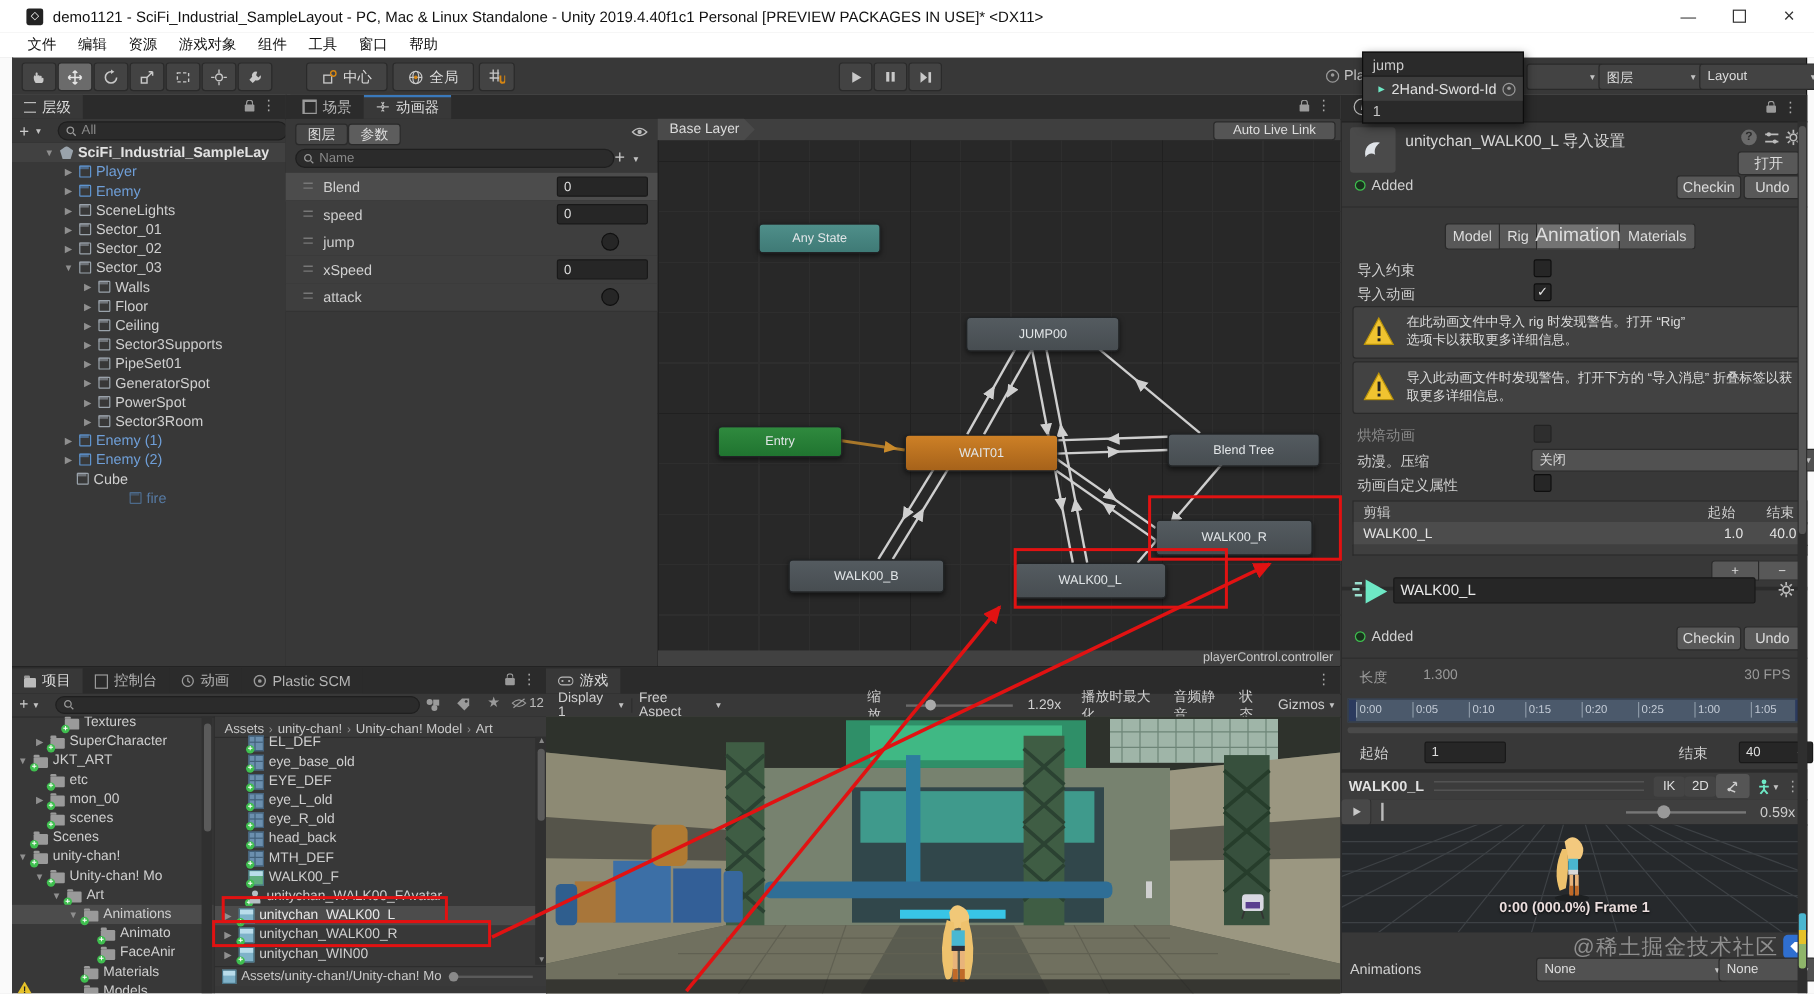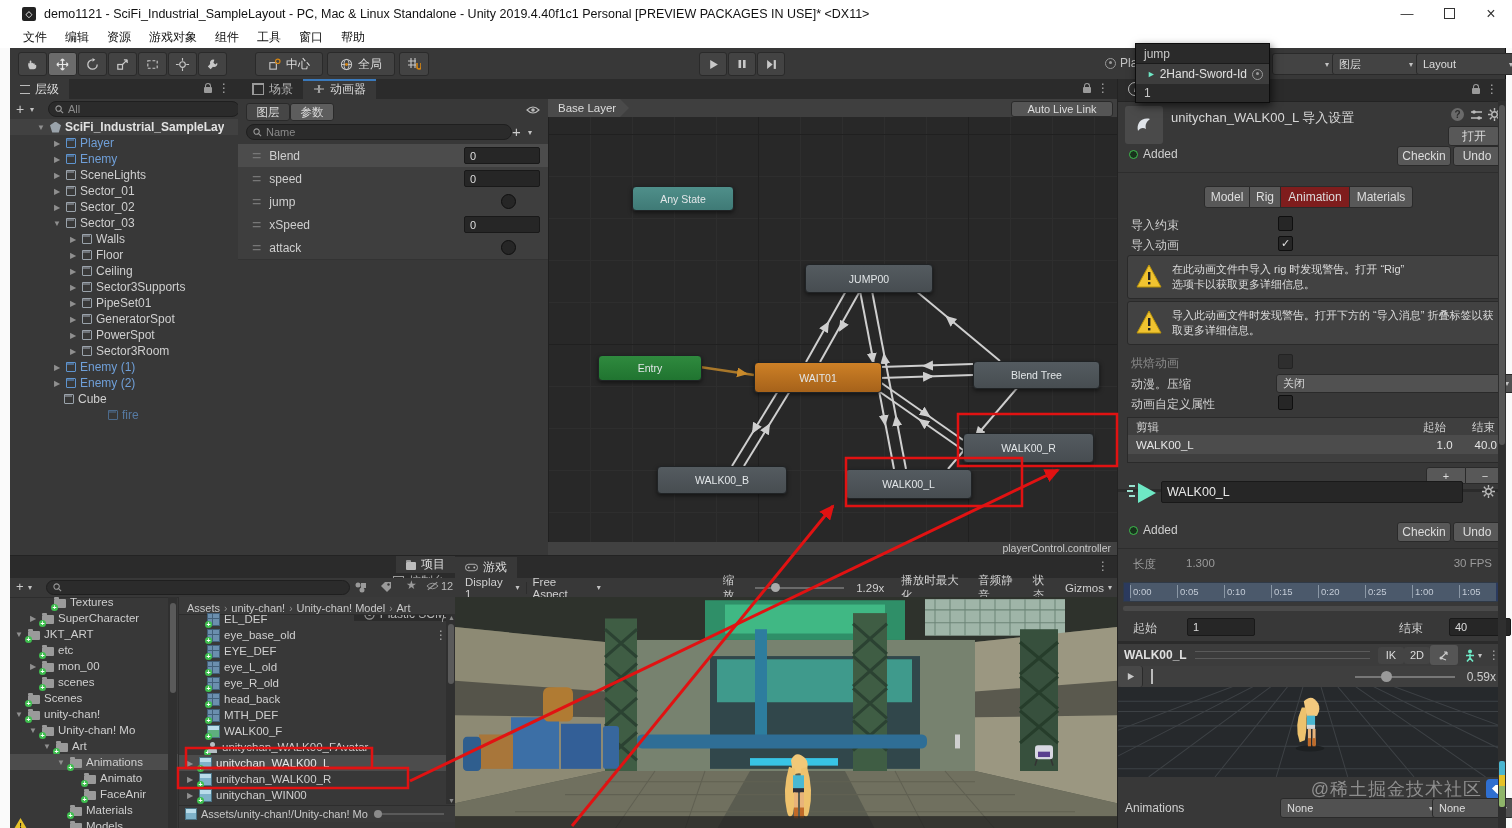--- a/index.html
+++ b/index.html
@@ -456,21 +456,21 @@
         <div class="node" style="left:297px;top:352px;width:125px;height:28px;">
             <span>WALK00_L</span>
           </div>
 
         <div class="abs" style="left:0;top:425px;width:569px;height:13px;background:#414141;color:#c9c9c9;font-size:10.5px;text-align:right;padding-right:6px;box-sizing:border-box;line-height:13px;"><span>playerControl.controller</span></div>
       </div>
     </div>
   </div>
 
   <div class="panel" style="left:10px;top:555px;width:445px;height:273px;border-right:1px solid #232323;border-top:1px solid #232323;">
-    <div class="tabbar" style="left:0;top:0;width:445px;height:22px;position:absolute;flex-direction:column;">
+    <div class="tabbar" style="left:0;top:0;width:445px;height:22px;position:absolute;">
       <span class="tab active" style="height:21px;">
         <span class="folder" style="width:10px;height:8px;background:#bbb;"></span>
           <span>项目</span>
       </span>
       <span class="tab" style="height:21px;">
         <span style="width:9px;height:10px;border:1px solid #9a9a9a;display:inline-block;"></span>
           <span>控制台</span>
       </span>
       <span class="tab" style="height:21px;">
         <svg width="11" height="11" viewBox="0 0 12 12">
@@ -857,21 +857,21 @@
       </span>
     <div class="sep" style="left:0;top:93px;width:388px;height:1px;"></div>
 
     <div class="abs" style="left:86px;top:107px;height:20px;display:flex;">
       <span class="btn" style="width:44px;height:20px;border-radius:3px 0 0 3px;font-size:12px;">
           <span>Model</span>
         </span>
       <span class="btn" style="width:30px;height:20px;border-radius:0;border-left:none;font-size:12px;">
           <span>Rig</span>
         </span>
-      <span class="btn" style="width:68px;height:20px;border-radius:0;border-left:none;background:#7f1d1d;font-size:12px;">
+      <span class="btn" style="width:68px;height:20px;border-radius:0;border-left:none;background:#737373;font-size:16px;">
           <span>Animation</span>
         </span>
       <span class="btn" style="width:62px;height:20px;border-radius:0 3px 3px 0;border-left:none;font-size:12px;">
           <span>Materials</span>
         </span>
     </div>
 
     <span class="row-label" style="position:absolute;left:13px;top:138px;">导入约束</span>
     <span class="checkbox" style="position:absolute;left:160px;top:137px;"></span>
     <span class="row-label" style="position:absolute;left:13px;top:158px;">导入动画</span>
@@ -1025,20 +1025,21 @@
         <ellipse cx="188" cy="60" rx="14" ry="3" fill="#1d2022"></ellipse>
         <path d="M182,14 q8,-8 14,2 q3,6 -1,12 l-10,2z" fill="#f3c97e"></path>
         <path d="M180,20 q-8,18 -2,34 l5,-2 q3,-16 1,-32z" fill="#eec26d"></path>
         <rect x="185" y="28" width="8" height="10" fill="#4ab6d0"></rect>
         <rect x="185" y="37" width="8" height="4" fill="#d8d8d8"></rect>
         <rect x="186" y="41" width="3" height="16" fill="#e8b37a"></rect>
         <rect x="190.5" y="41" width="3" height="16" fill="#e8b37a"></rect>
         <rect x="186" y="50" width="3" height="8" fill="#c06a28"></rect>
         <rect x="190.5" y="50" width="3" height="8" fill="#c06a28"></rect>
       </svg>
+      <div style="position:absolute;left:0;top:62px;width:100%;text-align:center;font-size:12px;font-weight:bold;color:#ecdfdf;text-shadow:0 1px 2px #000;">0:00 (000.0%) Frame 1</div>
     </div>
 
     <div class="abs" style="left:100px;top:699px;width:288px;height:22px;display:flex;align-items:center;justify-content:flex-end;gap:4px;">
       <span style="font-size:18px;color:#8e8e8e;letter-spacing:1px;">@稀土掘金技术社区</span>
       <span style="width:20px;height:20px;border-radius:4px;background:#2f6fd0;display:inline-flex;align-items:center;justify-content:center;">
           <svg width="11" height="11" viewBox="0 0 12 12">
             <path d="M1 5 L5 1 H11 V7 L7 11z" fill="#fff"></path>
           </svg>
         </span>
     </div>

